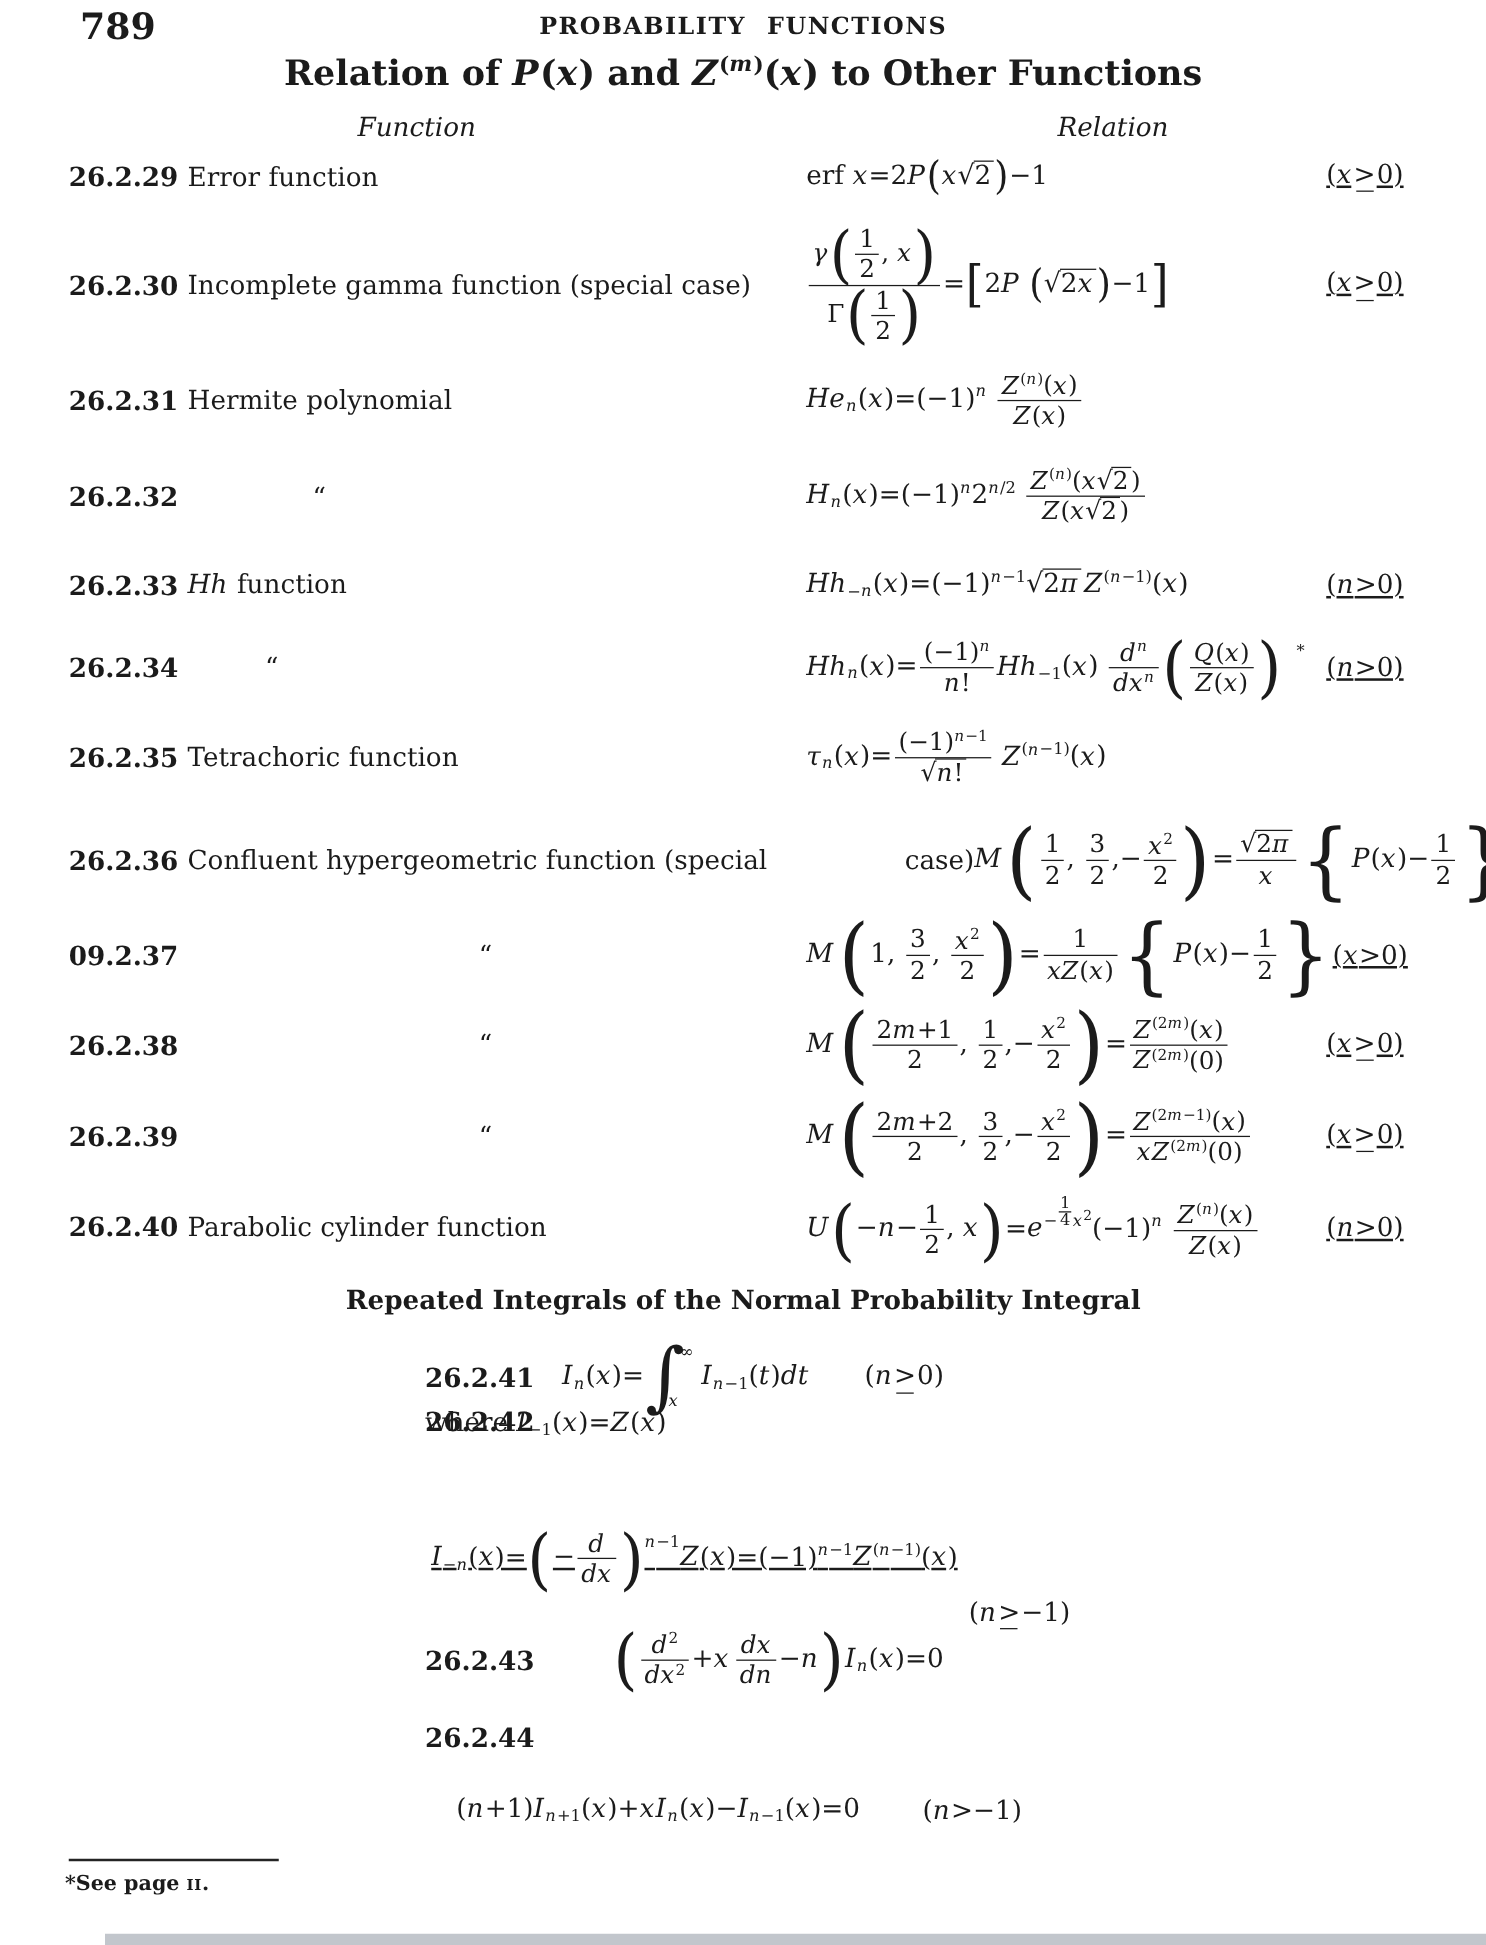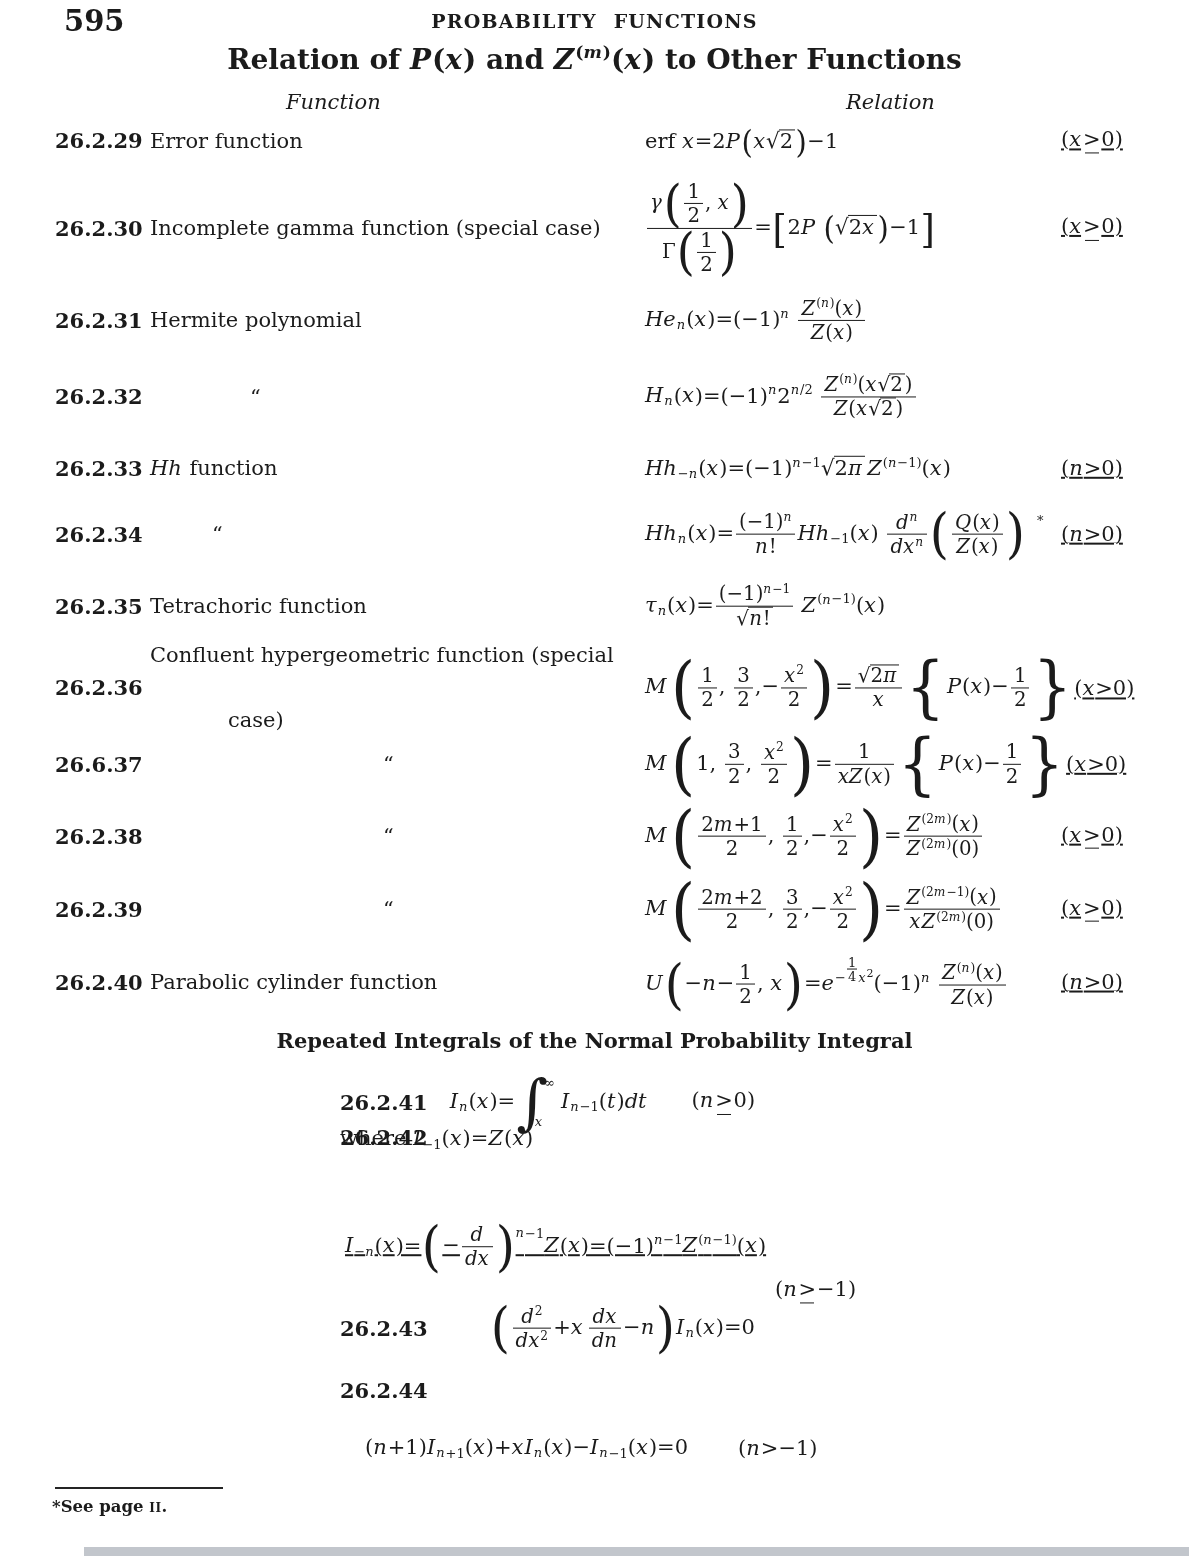--- a/index.html
+++ b/index.html
@@ -29,21 +29,21 @@
   .c-num{flex:0 0 150px;padding-left:55px;box-sizing:border-box;font-weight:bold;white-space:nowrap;}
   .c-fn{flex:0 0 495px;box-sizing:border-box;white-space:nowrap;}
   .c-rel{flex:1 1 auto;white-space:nowrap;}
   .c-cond{flex:0 0 128px;white-space:nowrap;text-decoration:underline;}
   .r29{top:141px;} .r30{top:228px;} .r31{top:320px;} .r32{top:397px;}
   .r33{top:468px;} .r34{top:534px;} .r35{top:606px;} .r36{top:688px;}
   .r37{top:764px;} .r38{top:836px;} .r39{top:909px;} .r40{top:982px;}
   .r32 .c-fn{padding-left:100px;}
   .r34 .c-fn{padding-left:62px;}
   .r37 .c-fn,.r38 .c-fn,.r39 .c-fn{padding-left:233px;}
-  .fn-2line{display:flex;flex-direction:column;line-height:1.55;gap:32px;}
+  .fn-2line{display:flex;line-height:1.55;gap:32px;}
   .fn2{padding-left:78px;}
 
   
   .sechead{position:absolute;left:0;right:0;top:1040px;text-align:center;
            font-weight:bold;font-size:21px;transform:translateY(-50%);}
   .srow{position:absolute;left:0;width:100%;display:flex;align-items:center;
         box-sizing:border-box;transform:translateY(-50%);white-space:nowrap;}
   .slbl{font-weight:bold;white-space:nowrap;}
   .row41{top:1102px;padding-left:340px;}
   .row41 .slbl{margin-right:22px;text-align:center;}
@@ -99,21 +99,21 @@
   .mgeq{position:relative;display:inline-block;padding:0 0.04em 0.15em 0.04em;white-space:pre;}
   .mgeq::after{content:"";position:absolute;left:14%;right:14%;bottom:0.04em;
                border-top:1.6px solid currentColor;}
   .msp{display:inline-block;}
 </style>
 </head>
 <body>
 
 <div class="page">
 
-  <span class="pgnum">595</span>
+  <span class="pgnum">789</span>
   <span class="rhead">PROBABILITY FUNCTIONS</span>
   <div class="ptitle mrow"><span class="mt">Relation of </span><span class="mi">P</span><span class="mt">(</span><span class="mi">x</span><span class="mt">) and </span><span class="mi">Z</span><span class="msup"><span class="mt">(</span><span class="mi">m</span><span class="mt">)</span></span><span class="mt">(</span><span class="mi">x</span><span class="mt">) to Other Functions</span></div>
 
   <span class="ch ch-fn">Function</span>
   <span class="ch ch-rel">Relation</span>
 
   <div class="trow r29">
     <span class="c-num">26.2.29</span>
     <span class="c-fn mrow"><span class="mt">Error function</span></span>
     <span class="c-rel mrow"><span class="mt">erf </span><span class="mi">x</span><span class="mt">=2</span><span class="mi">P</span><span class="mdel"><span class="mdelim s1">(</span><span class="minner"><span class="mi">x</span><span class="msqrt"><span class="mrad">√</span><span class="mbar"><span class="mt">2</span></span></span></span><span class="mdelim s1">)</span></span><span class="mt">−1</span></span>
@@ -166,21 +166,21 @@
     <span class="c-num">26.2.36</span>
     <span class="c-fn fn-2line">
       <span class="mrow"><span class="mt">Confluent hypergeometric function (special</span></span>
       <span class="mrow fn2"><span class="mt">case)</span></span>
     </span>
     <span class="c-rel mrow"><span class="mi">M</span><span class="msp" style="width: 0.12em;"></span><span class="mdel"><span class="mdelim s4">(</span><span class="minner"><span class="mfrac"><span class="mnum"><span class="mt">1</span></span><span class="mden"><span class="mt">2</span></span></span><span class="mt">, </span><span class="mfrac"><span class="mnum"><span class="mt">3</span></span><span class="mden"><span class="mt">2</span></span></span><span class="mt">,−</span><span class="mfrac"><span class="mnum"><span class="mi">x</span><span class="msup"><span class="mt">2</span></span></span><span class="mden"><span class="mt">2</span></span></span></span><span class="mdelim s4">)</span></span><span class="mt">=</span><span class="mfrac"><span class="mnum"><span class="msqrt"><span class="mrad">√</span><span class="mbar"><span class="mt">2</span><span class="mi">π</span></span></span></span><span class="mden"><span class="mi">x</span></span></span><span class="mdel"><span class="mdelim s4">{</span><span class="minner"><span class="mi">P</span><span class="mt">(</span><span class="mi">x</span><span class="mt">)−</span><span class="mfrac"><span class="mnum"><span class="mt">1</span></span><span class="mden"><span class="mt">2</span></span></span></span><span class="mdelim s4">}</span></span></span>
     <span class="c-cond mrow"><span class="mt">(</span><span class="mi">x</span><span class="mt">&gt;0)</span></span>
   </div>
 
   <div class="trow r37">
-    <span class="c-num">26.6.37</span>
+    <span class="c-num">09.2.37</span>
     <span class="c-fn mrow"><span class="mt">“</span></span>
     <span class="c-rel mrow"><span class="mi">M</span><span class="msp" style="width: 0.12em;"></span><span class="mdel"><span class="mdelim s4">(</span><span class="minner"><span class="mt">1, </span><span class="mfrac"><span class="mnum"><span class="mt">3</span></span><span class="mden"><span class="mt">2</span></span></span><span class="mt">, </span><span class="mfrac"><span class="mnum"><span class="mi">x</span><span class="msup"><span class="mt">2</span></span></span><span class="mden"><span class="mt">2</span></span></span></span><span class="mdelim s4">)</span></span><span class="mt">=</span><span class="mfrac"><span class="mnum"><span class="mt">1</span></span><span class="mden"><span class="mi">xZ</span><span class="mt">(</span><span class="mi">x</span><span class="mt">)</span></span></span><span class="mdel"><span class="mdelim s4">{</span><span class="minner"><span class="mi">P</span><span class="mt">(</span><span class="mi">x</span><span class="mt">)−</span><span class="mfrac"><span class="mnum"><span class="mt">1</span></span><span class="mden"><span class="mt">2</span></span></span></span><span class="mdelim s4">}</span></span></span>
     <span class="c-cond mrow"><span class="mt">(</span><span class="mi">x</span><span class="mt">&gt;0)</span></span>
   </div>
 
   <div class="trow r38">
     <span class="c-num">26.2.38</span>
     <span class="c-fn mrow"><span class="mt">“</span></span>
     <span class="c-rel mrow"><span class="mi">M</span><span class="msp" style="width: 0.12em;"></span><span class="mdel"><span class="mdelim s4">(</span><span class="minner"><span class="mfrac"><span class="mnum"><span class="mt">2</span><span class="mi">m</span><span class="mt">+1</span></span><span class="mden"><span class="mt">2</span></span></span><span class="mt">, </span><span class="mfrac"><span class="mnum"><span class="mt">1</span></span><span class="mden"><span class="mt">2</span></span></span><span class="mt">,−</span><span class="mfrac"><span class="mnum"><span class="mi">x</span><span class="msup"><span class="mt">2</span></span></span><span class="mden"><span class="mt">2</span></span></span></span><span class="mdelim s4">)</span></span><span class="mt">=</span><span class="mfrac"><span class="mnum"><span class="mi">Z</span><span class="msup"><span class="mt">(2</span><span class="mi">m</span><span class="mt">)</span></span><span class="mt">(</span><span class="mi">x</span><span class="mt">)</span></span><span class="mden"><span class="mi">Z</span><span class="msup"><span class="mt">(2</span><span class="mi">m</span><span class="mt">)</span></span><span class="mt">(0)</span></span></span></span>
     <span class="c-cond mrow"><span class="mt">(</span><span class="mi">x</span><span class="mgeq">&gt;</span><span class="mt">0)</span></span>

